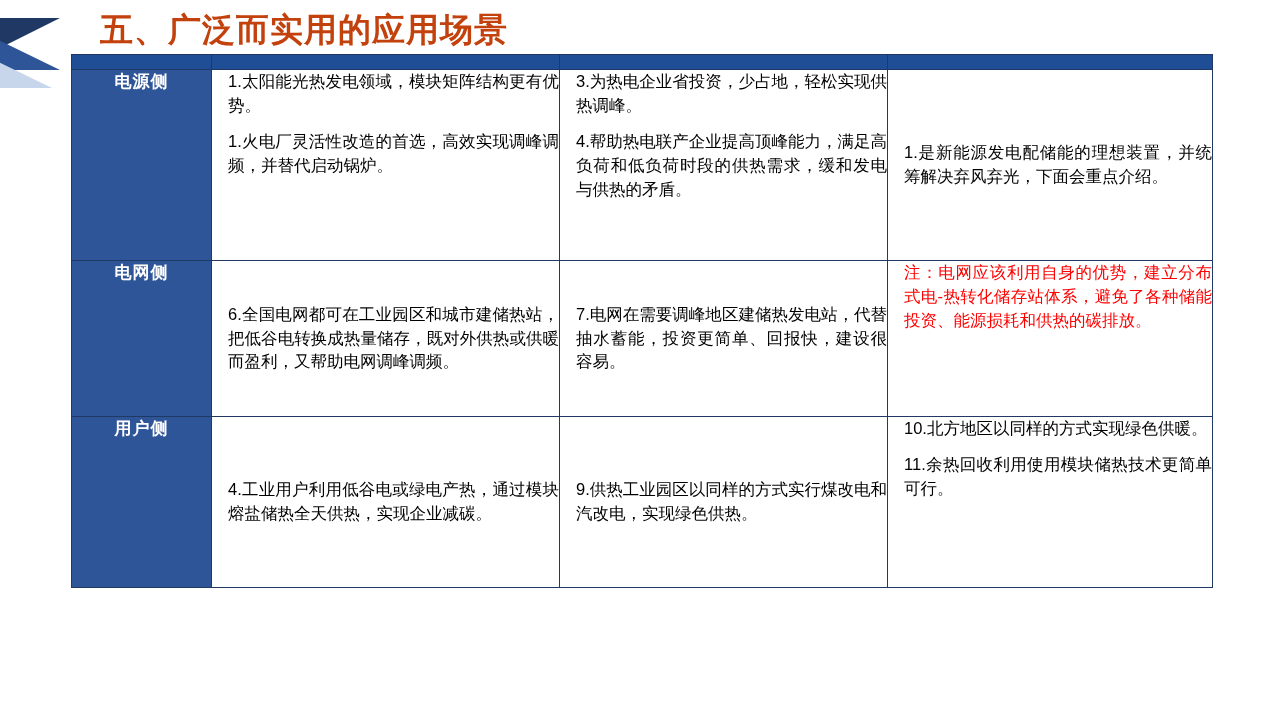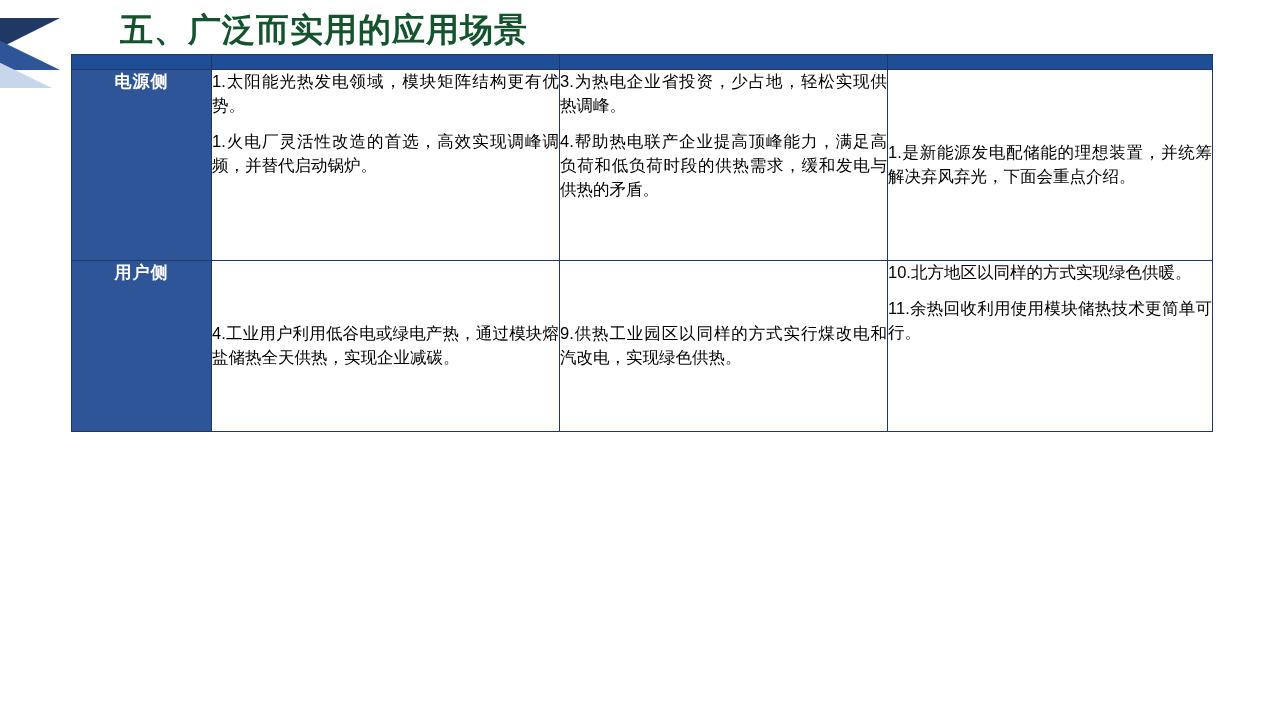--- a/index.html
+++ b/index.html
@@ -45,26 +45,26 @@
     position: absolute;
     left: -10px;
     top: 40px;
     width: 0;
     height: 0;
     border-bottom: 30px solid #c7d6ea;
     border-right: 62px solid transparent;
   }
   .slide-title {
     position: absolute;
-    left: 120px;
+    left: 100px;
     top: 8px;
     font-family: "DejaVu Serif", "Liberation Serif", serif;
     font-size: 33px;
     font-weight: bold;
-    color: #14532d;
+    color: #c2410c;
     letter-spacing: 1px;
     white-space: nowrap;
   }
   .table-wrap {
     position: absolute;
     left: 71px;
     top: 54px;
     width: 1141px;
   }
   table.scene-table {
@@ -100,21 +100,21 @@
     color: #000000;
     font-size: 16.5px;
     line-height: 1.45;
     padding: 9px 10px 9px 9px;
     text-align: justify;
   }
   td.cell.middle {
     vertical-align: middle;
   }
   td.cell p {
-    margin: 0 0 12px 0;
+    margin: 0 0 12px 16px;
   }
   td.cell p:last-child {
     margin-bottom: 0;
   }
   td.cell.note {
     color: #ff0000;
     vertical-align: top;
   }
   .r1 td.row-label, .r1 td.cell { height: 190px; }
   .r2 td.row-label, .r2 td.cell { height: 155px; }
@@ -157,20 +157,32 @@
             <p>1.火电厂灵活性改造的首选，高效实现调峰调频，并替代启动锅炉。</p>
           </td>
           <td class="cell">
             <p>3.为热电企业省投资，少占地，轻松实现供热调峰。</p>
             <p>4.帮助热电联产企业提高顶峰能力，满足高负荷和低负荷时段的供热需求，缓和发电与供热的矛盾。</p>
           </td>
           <td class="cell middle">
             <p>1.是新能源发电配储能的理想装置，并统筹解决弃风弃光，下面会重点介绍。</p>
           </td>
         </tr>
+        <tr class="r2">
+          <td class="row-label">电网侧</td>
+          <td class="cell middle">
+            <p>6.全国电网都可在工业园区和城市建储热站，把低谷电转换成热量储存，既对外供热或供暖而盈利，又帮助电网调峰调频。</p>
+          </td>
+          <td class="cell middle">
+            <p>7.电网在需要调峰地区建储热发电站，代替抽水蓄能，投资更简单、回报快，建设很容易。</p>
+          </td>
+          <td class="cell note">
+            <p>注：电网应该利用自身的优势，建立分布式电-热转化储存站体系，避免了各种储能投资、能源损耗和供热的碳排放。</p>
+          </td>
+        </tr>
         <tr class="r3">
           <td class="row-label">用户侧</td>
           <td class="cell middle">
             <p>4.工业用户利用低谷电或绿电产热，通过模块熔盐储热全天供热，实现企业减碳。</p>
           </td>
           <td class="cell middle">
             <p>9.供热工业园区以同样的方式实行煤改电和汽改电，实现绿色供热。</p>
           </td>
           <td class="cell">
             <p>10.北方地区以同样的方式实现绿色供暖。</p>

